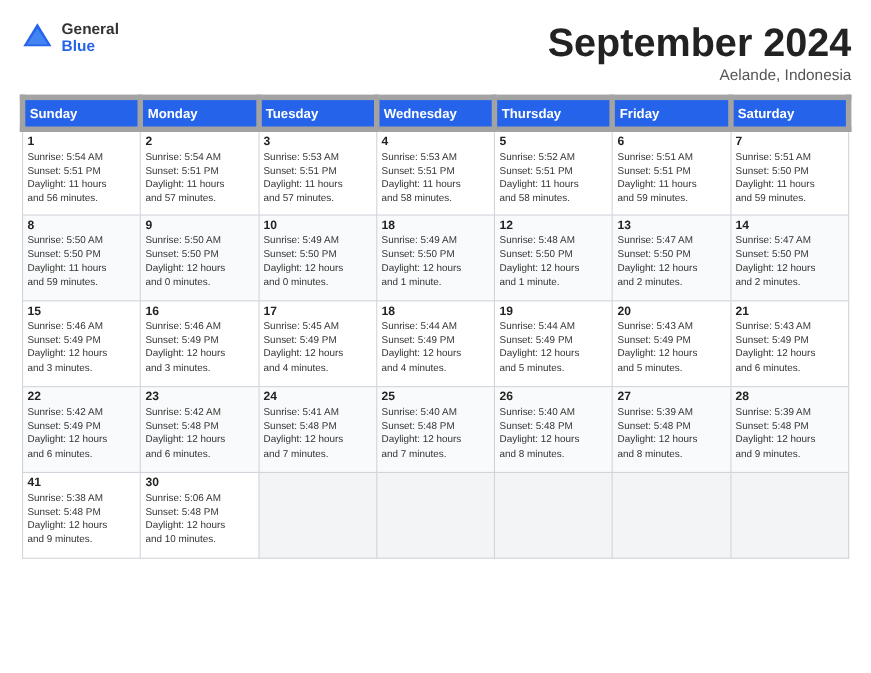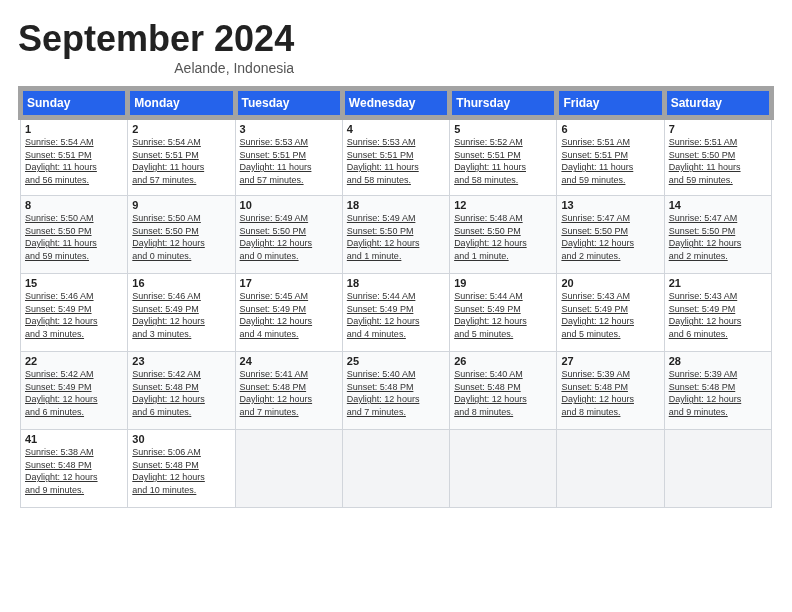--- a/index.html
+++ b/index.html
@@ -85,31 +85,40 @@
     .day-num {
       font-size: 11px;
       font-weight: bold;
       display: block;
       margin-bottom: 1px;
     }
     .day-info {
       font-size: 9px;
       line-height: 1.4;
       color: #333;
-      text-decoration: underline;
     }
     td.empty {
       background: #f3f4f6 !important;
     }
   </style>
 </head>
 <body>
 
 <div class="page">
   <div class="header">
+    <div class="logo">
+      <svg class="logo-icon" viewBox="0 0 40 40">
+        <polygon points="20,4 36,30 4,30" fill="#2563eb"></polygon>
+        <polygon points="20,10 32,28 8,28" fill="#60a5fa" opacity="0.5"></polygon>
+      </svg>
+      <div class="logo-text">
+        <span class="general">General</span>
+        <span class="blue">Blue</span>
+      </div>
+    </div>
     <div class="title-block">
       <h1>September 2024</h1>
       <h2>Aelande, Indonesia</h2>
     </div>
   </div>
 
   <table>
     <thead>
       <tr>
         <th>Sunday</th>

